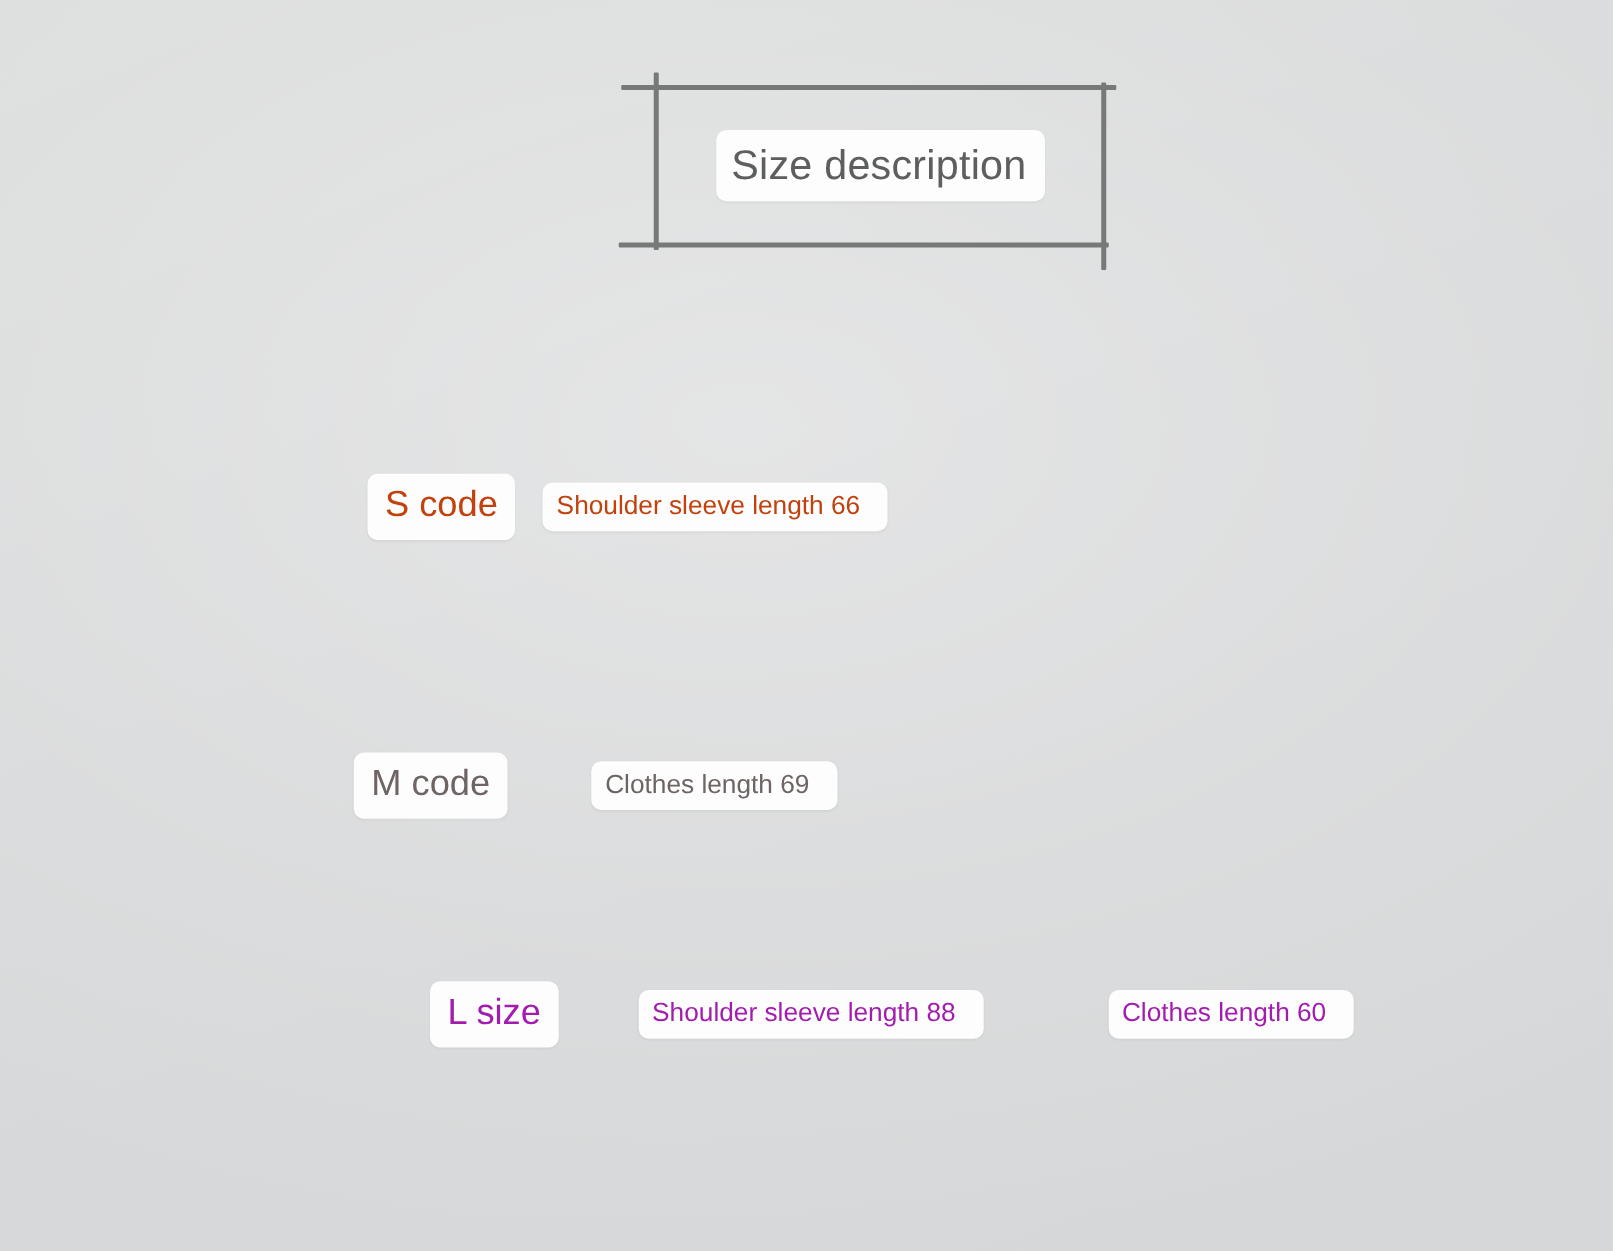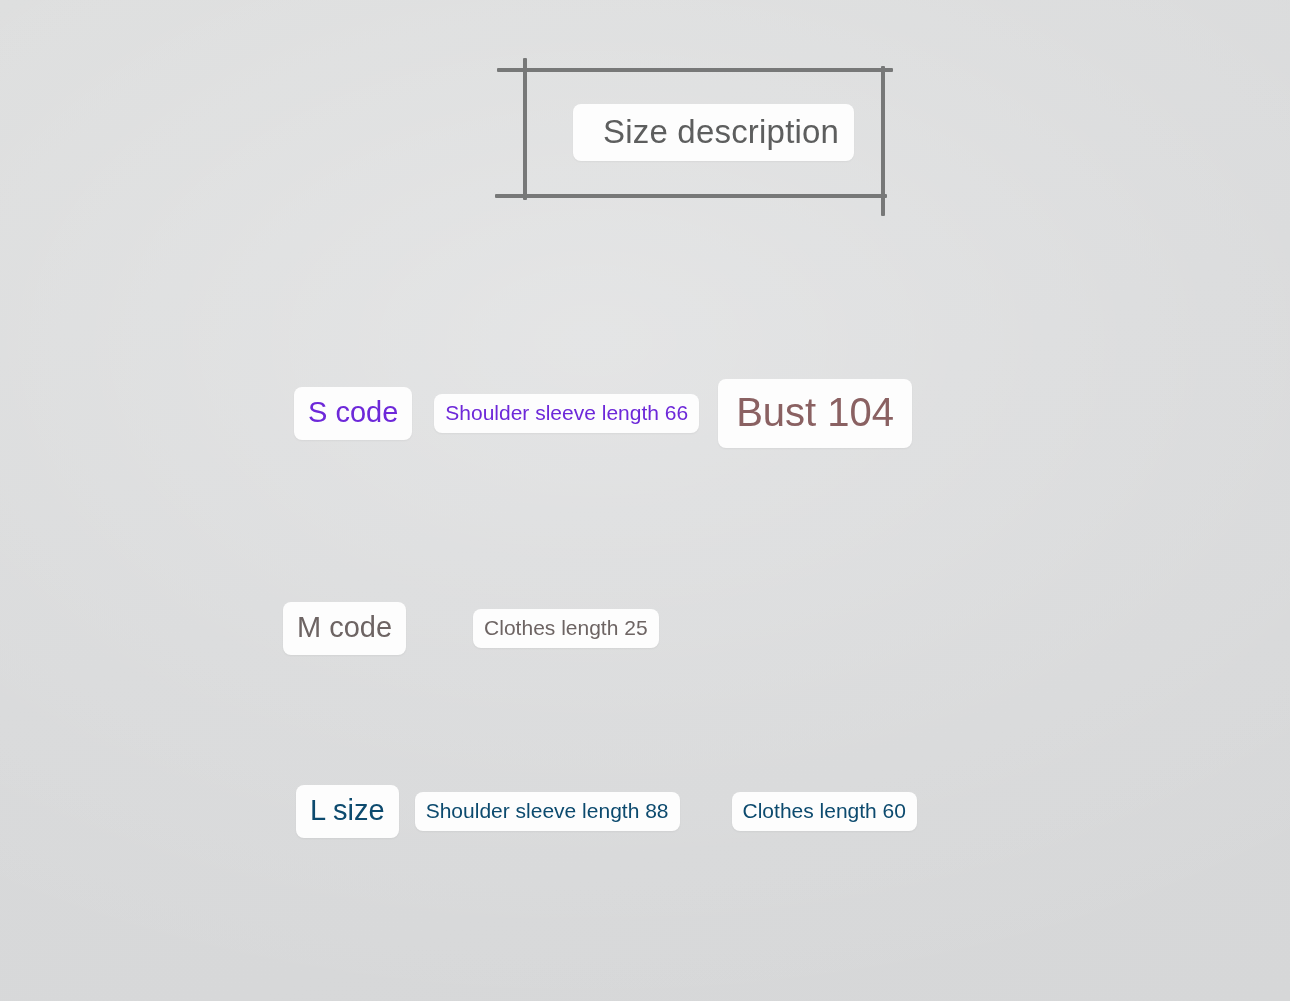--- a/index.html
+++ b/index.html
@@ -51,21 +51,21 @@
 
   #header-title {
     position: absolute;
     left: 78px;
     top: 46px;
     background: #fdfdfd;
     color: #5d5e5e;
     font-size: 33px;
     line-height: 1;
     letter-spacing: 0.2px;
-    padding: 11px 15px 13px 30px;
+    padding: 11px 15px 13px 12px;
     border-radius: 8px;
     white-space: nowrap;
     box-shadow: 0 1px 2px rgba(0,0,0,0.045);
   }
 
   
   .row {
     position: absolute;
     display: flex;
     align-items: center;
@@ -84,21 +84,21 @@
   }
 
   
   .chip-code {
     font-size: 29px;
     padding: 11px 14px 13px 14px;
   }
   
   .chip-meas {
     font-size: 21px;
-    padding: 8px 11px 10px 11px;
+    padding: 8px 22px 10px 11px;
   }
   
   .chip-bust {
     font-size: 40px;
     padding: 13px 18px 16px 18px;
   }
 
   
   .gap-a { width: 22px; }
   .gap-b { width: 18px; }
@@ -110,53 +110,52 @@
 
   #row-1 .gap-a { width: 22px; }
   #row-1 .gap-b { width: 24px; }
   #row-1 .gap-c { width: 21px; }
 
   #row-2 .gap-a { width: 16px; }
   #row-2 .gap-b { width: 26px; }
   #row-2 .gap-c { width: 26px; }
 
   
-  .tx-gray   { color: #6d28d9; }
+  .tx-gray   { color: #c2410c; }
   .tx-warm   { color: #6d6463; margin-top: 24px; }
   .tx-mauve  { color: #8a6162; }
-  .tx-mauve2 { color: #0c4a6e; }
+  .tx-mauve2 { color: #a21caf; margin-left: 48px; }
 </style>
 </head>
 <body>
 
 <div id="page">
 
   <div id="header-frame">
     <div class="frame-line frame-h" id="frame-top"></div>
     <div class="frame-line frame-h" id="frame-bottom"></div>
     <div class="frame-line frame-v" id="frame-left"></div>
     <div class="frame-line frame-v" id="frame-right"></div>
     <div id="header-title" class="tx-gray">Size description</div>
   </div>
 
   <div class="row" id="row-0">
     <div class="chip chip-code tx-gray">S code</div>
     <div class="gap-a"></div>
     <div class="chip chip-meas tx-gray">Shoulder sleeve length 66</div>
     <div class="gap-b"></div>
-    <div class="chip chip-bust tx-mauve">Bust 104</div>
     <div class="gap-c"></div>
   </div>
 
   <div class="row" id="row-1">
     <div class="chip chip-code tx-warm">M code</div>
     <div class="gap-a"></div>
     <div class="gap-b"></div>
     <div class="gap-c"></div>
-    <div class="chip chip-meas tx-warm">Clothes length 25</div>
+    <div class="chip chip-meas tx-warm">Clothes length 69</div>
   </div>
 
   <div class="row" id="row-2">
     <div class="chip chip-code tx-mauve2">L size</div>
     <div class="gap-a"></div>
     <div class="chip chip-meas tx-mauve2">Shoulder sleeve length 88</div>
     <div class="gap-b"></div>
     <div class="gap-c"></div>
     <div class="chip chip-meas tx-mauve2">Clothes length 60</div>
   </div>

